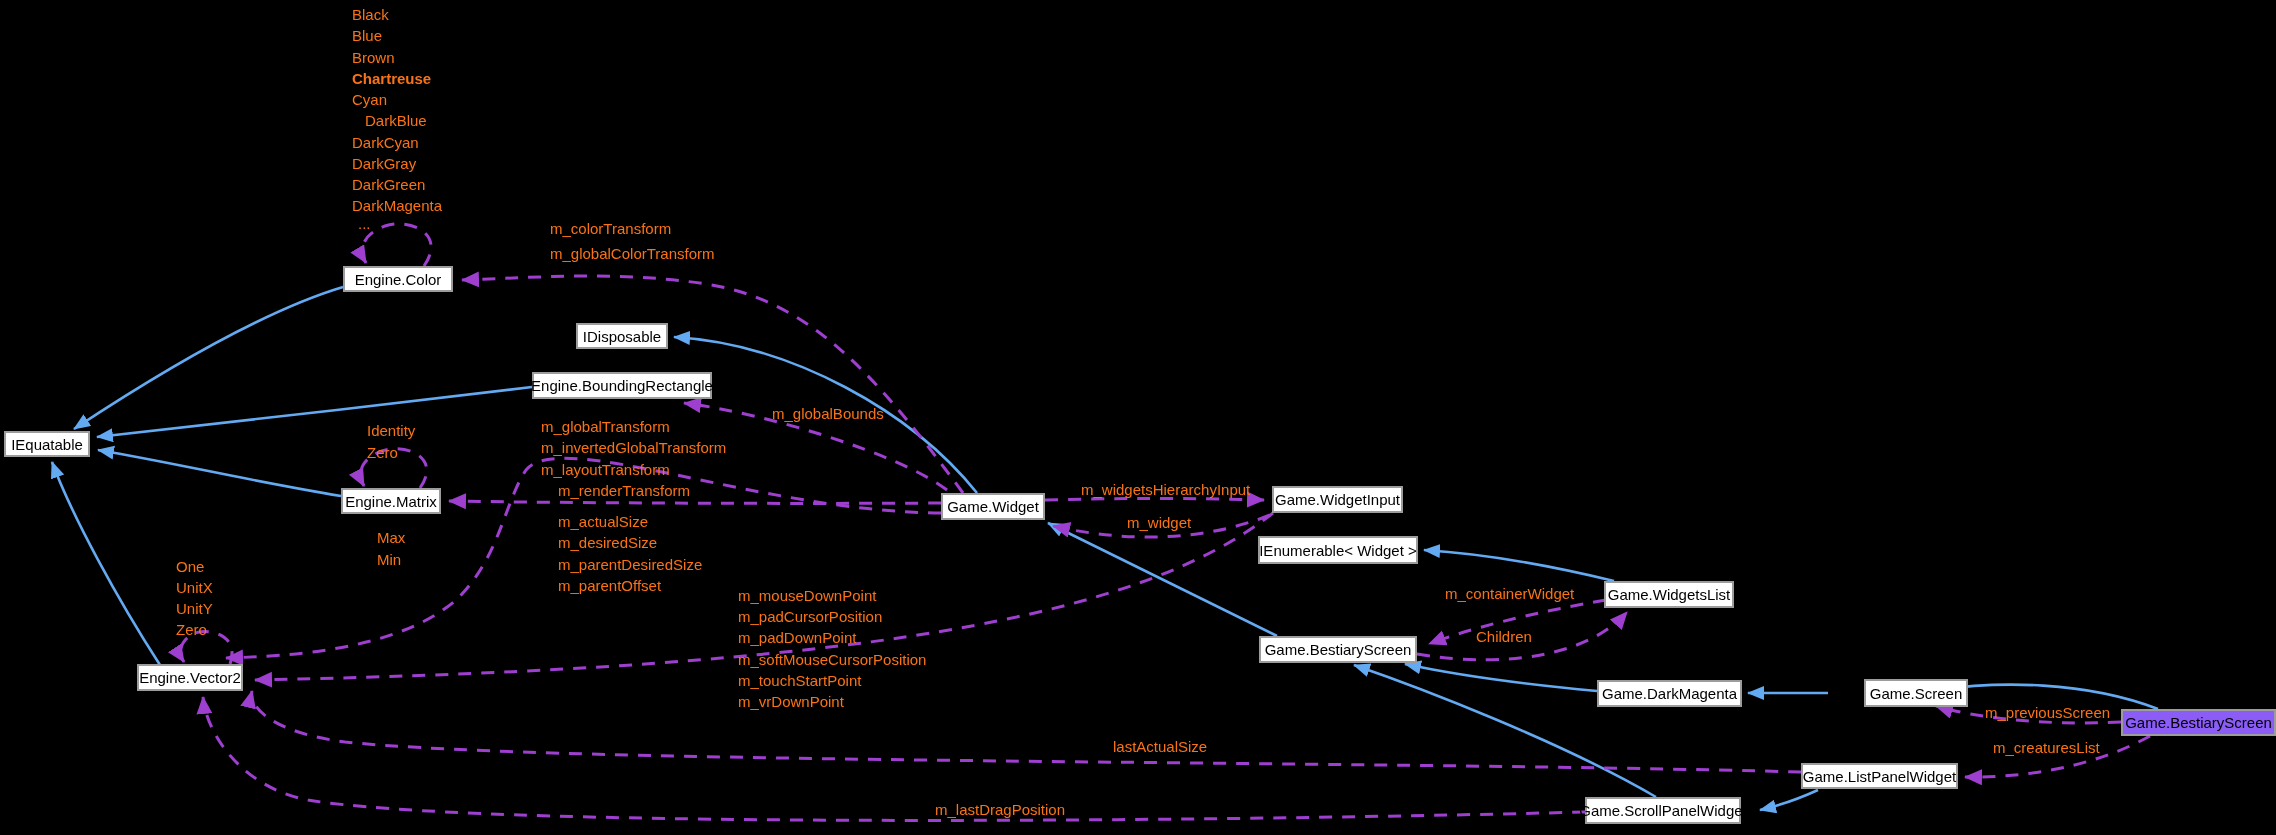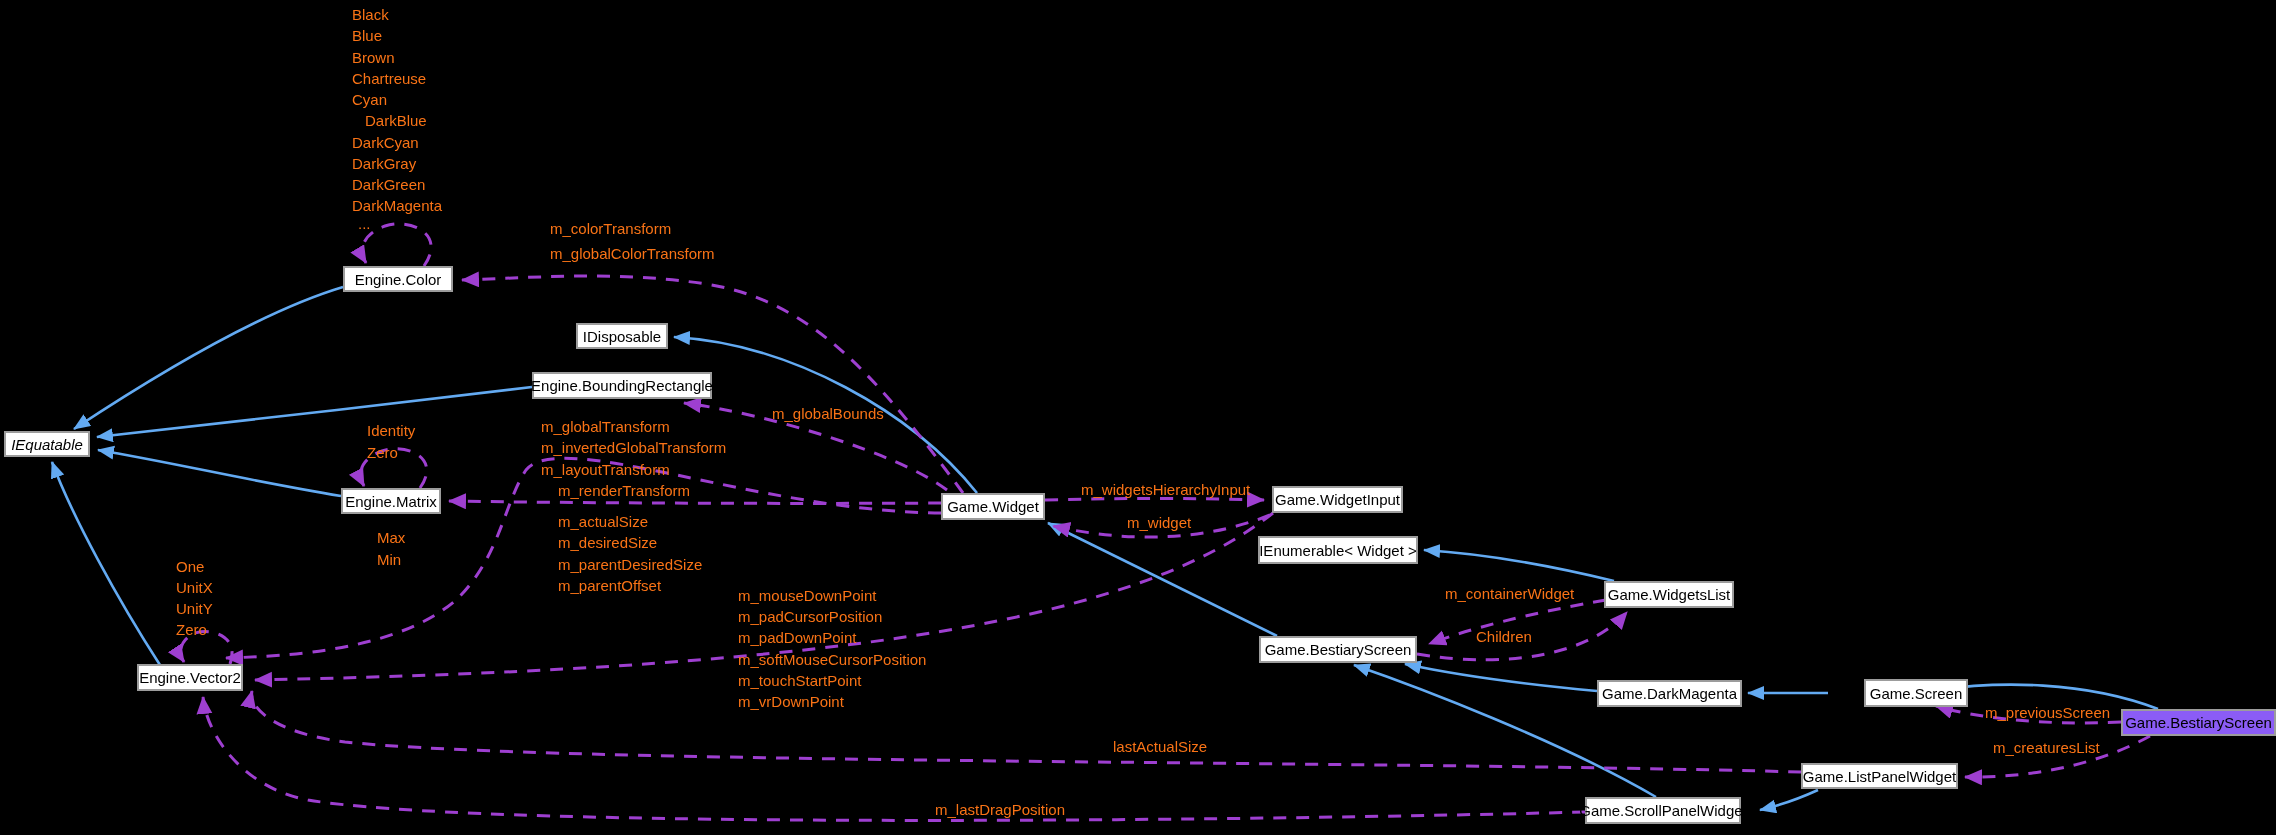--- a/index.html
+++ b/index.html
@@ -49,40 +49,40 @@
       <path d="M230,664 C241,634 206,626 191,635 C180,642 178,653 184,662" class="edge-use" marker-end="url(#arrow-use)"></path>
       <path d="M1045,500 C1120,498 1195,498 1264,500" class="edge-use" marker-end="url(#arrow-use)"></path>
       <path d="M1270,515 C1195,545 1115,540 1053,526" class="edge-use" marker-end="url(#arrow-use)"></path>
       <path d="M1606,600 C1530,613 1468,629 1429,644" class="edge-use" marker-end="url(#arrow-use)"></path>
       <path d="M1417,654 C1515,670 1592,652 1627,612" class="edge-use" marker-end="url(#arrow-use)"></path>
       <path d="M2121,722 C2040,726 1972,717 1936,706" class="edge-use" marker-end="url(#arrow-use)"></path>
       <path d="M2150,736 C2092,768 2022,778 1965,777" class="edge-use" marker-end="url(#arrow-use)"></path>
       <path d="M1801,772 C1350,760 560,764 345,742 C275,733 248,708 252,691" class="edge-use" marker-end="url(#arrow-use)"></path>
       <path d="M1585,812 C1150,823 470,827 308,800 C240,787 206,732 203,697" class="edge-use" marker-end="url(#arrow-use)"></path>
     </svg>
-<div class="node" style="left: 4px; top: 431px; width: 86px; height: 26px; font-style: italic;">IEquatable</div>
+<div class="node" style="left: 4px; top: 431px; width: 86px; height: 26px;">IEquatable</div>
     <div class="node" style="left: 343px; top: 266px; width: 110px; height: 26px;">Engine.Color</div>
     <div class="node" style="left: 576px; top: 323px; width: 92px; height: 26px;">IDisposable</div>
     <div class="node" style="left: 532px; top: 372px; width: 180px; height: 27px;">Engine.BoundingRectangle</div>
     <div class="node" style="left: 341px; top: 488px; width: 100px; height: 26px;">Engine.Matrix</div>
     <div class="node" style="left: 137px; top: 664px; width: 106px; height: 27px;">Engine.Vector2</div>
     <div class="node" style="left: 941px; top: 493px; width: 104px; height: 27px;">Game.Widget</div>
     <div class="node" style="left: 1272px; top: 486px; width: 131px; height: 27px;">Game.WidgetInput</div>
     <div class="node" style="left: 1258px; top: 536px; width: 160px; height: 28px;">IEnumerable&lt; Widget &gt;</div>
     <div class="node" style="left: 1604px; top: 581px; width: 130px; height: 27px;">Game.WidgetsList</div>
     <div class="node" style="left: 1259px; top: 636px; width: 158px; height: 27px;">Game.BestiaryScreen</div>
     <div class="node" style="left: 1597px; top: 680px; width: 145px; height: 27px;">Game.DarkMagenta</div>
     <div class="node" style="left: 1828px; top: 679px; width: 104px; height: 28px; margin-left: 36px;">Game.Screen</div>
     <div class="node highlight" style="left: 2121px; top: 709px; width: 155px; height: 27px;">Game.BestiaryScreen</div>
     <div class="node" style="left: 1801px; top: 763px; width: 157px; height: 26px;">Game.ListPanelWidget</div>
     <div class="node" style="left: 1585px; top: 797px; width: 156px; height: 27px;">Game.ScrollPanelWidget</div>
     <div class="edge-label" style="left: 352px; top: 6px;">Black</div>
     <div class="edge-label" style="left: 352px; top: 27px;">Blue</div>
     <div class="edge-label" style="left: 352px; top: 49px;">Brown</div>
-    <div class="edge-label" style="left: 352px; top: 70px;">Chartreuse</div>
+    <div class="edge-label" style="left: 352px; top: 70px; font-weight: bold;">Chartreuse</div>
     <div class="edge-label" style="left: 352px; top: 91px;">Cyan</div>
     <div class="edge-label" style="left: 365px; top: 112px;">DarkBlue</div>
     <div class="edge-label" style="left: 352px; top: 134px;">DarkCyan</div>
     <div class="edge-label" style="left: 352px; top: 155px; text-align: right;">DarkGray</div>
     <div class="edge-label" style="left: 352px; top: 176px;">DarkGreen</div>
     <div class="edge-label" style="left: 352px; top: 197px;">DarkMagenta</div>
     <div class="edge-label" style="left: 358px; top: 215px;">...</div>
     <div class="edge-label" style="left: 550px; top: 220px;">m_colorTransform</div>
     <div class="edge-label" style="left: 550px; top: 245px;">m_globalColorTransform</div>
     <div class="edge-label" style="left: 772px; top: 405px;">m_globalBounds</div>

